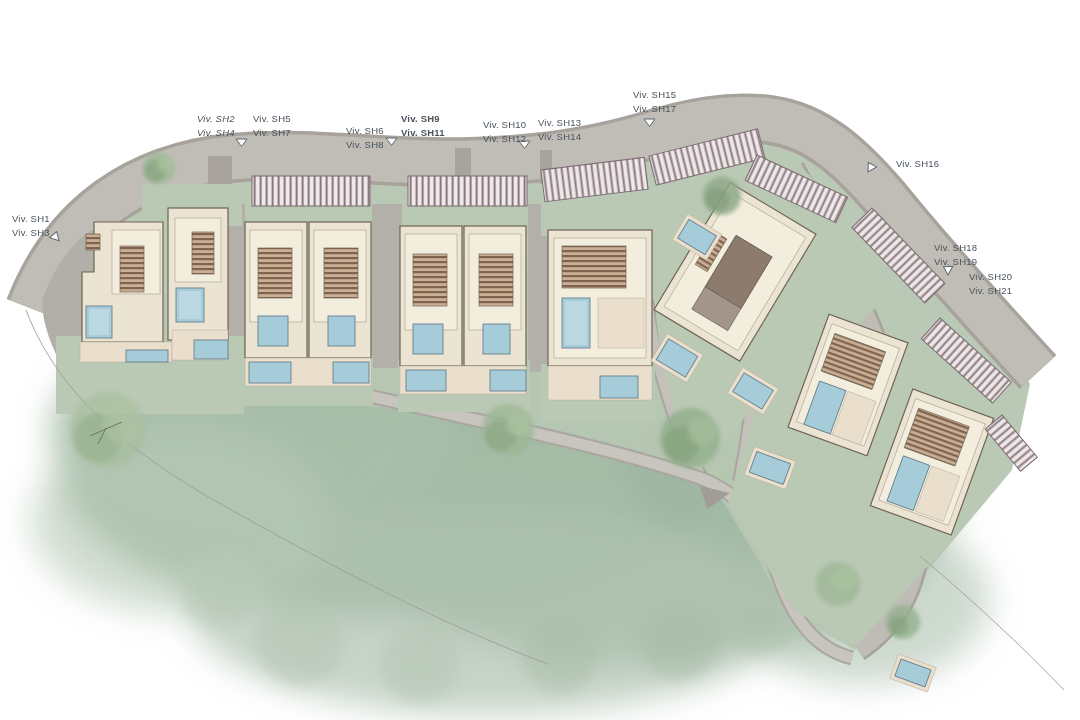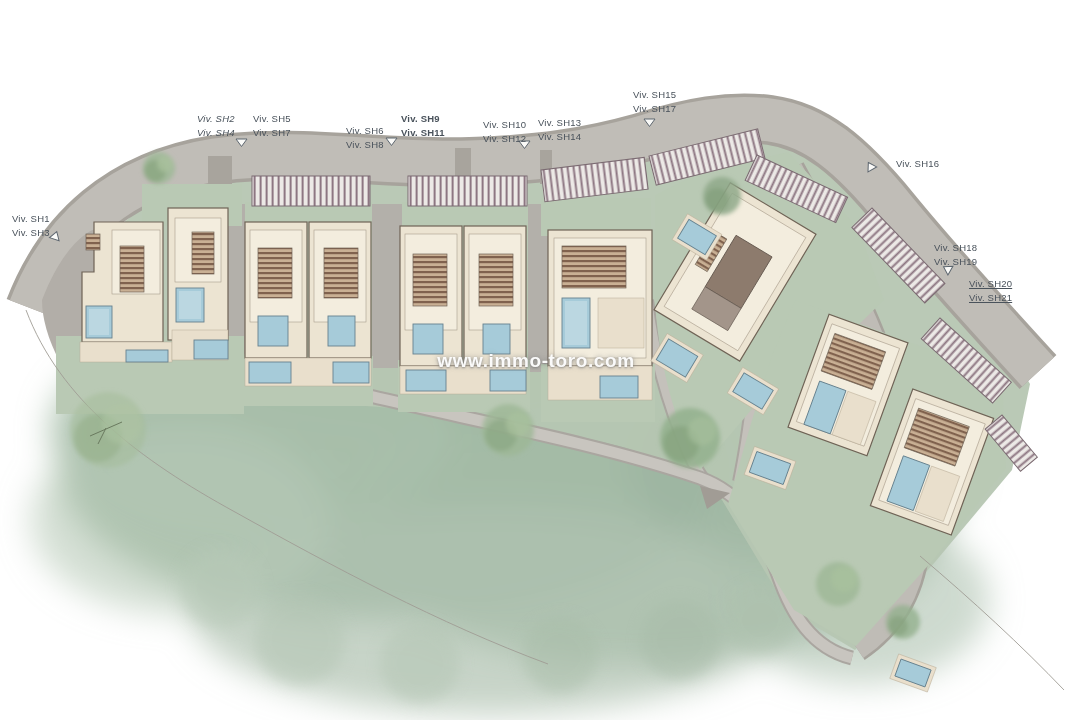--- a/index.html
+++ b/index.html
@@ -333,19 +333,18 @@
     <span>Viv. SH15</span>
       <span>Viv. SH17</span>
   </div>
   <div class="plan-label" style="left:880px;top:157px;margin-left:16px;">
     <span>Viv. SH16</span>
   </div>
   <div class="plan-label" style="left:934px;top:241px;text-align:center;">
     <span>Viv. SH18</span>
       <span>Viv. SH19</span>
   </div>
-  <div class="plan-label" style="left:969px;top:277px;text-decoration:underline;">
+  <div class="plan-label" style="left:969px;top:270px;">
     <span>Viv. SH20</span>
       <span>Viv. SH21</span>
   </div>
 
-  <div class="watermark">www.immo-toro.com</div>
 </div>
 
 </body></html>

